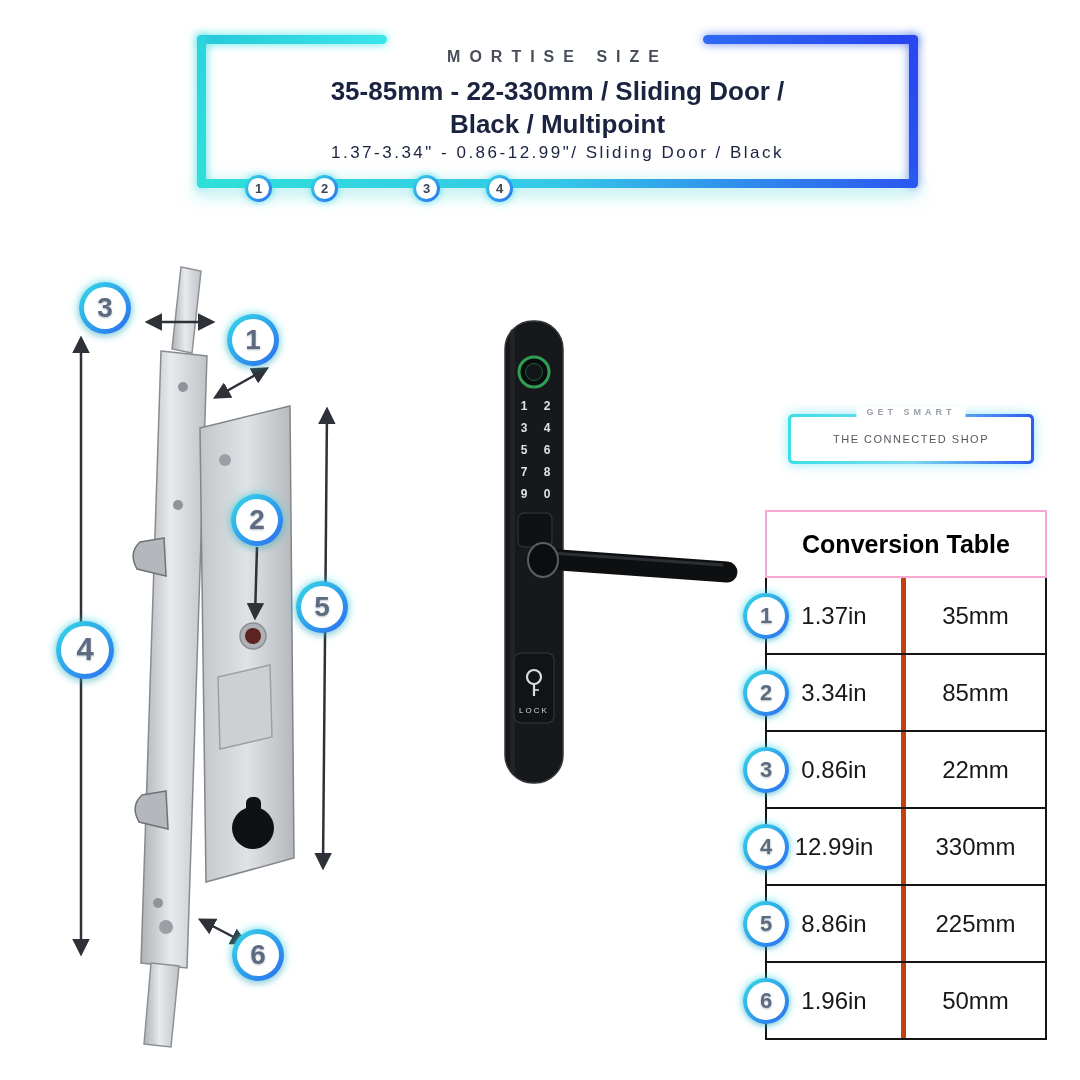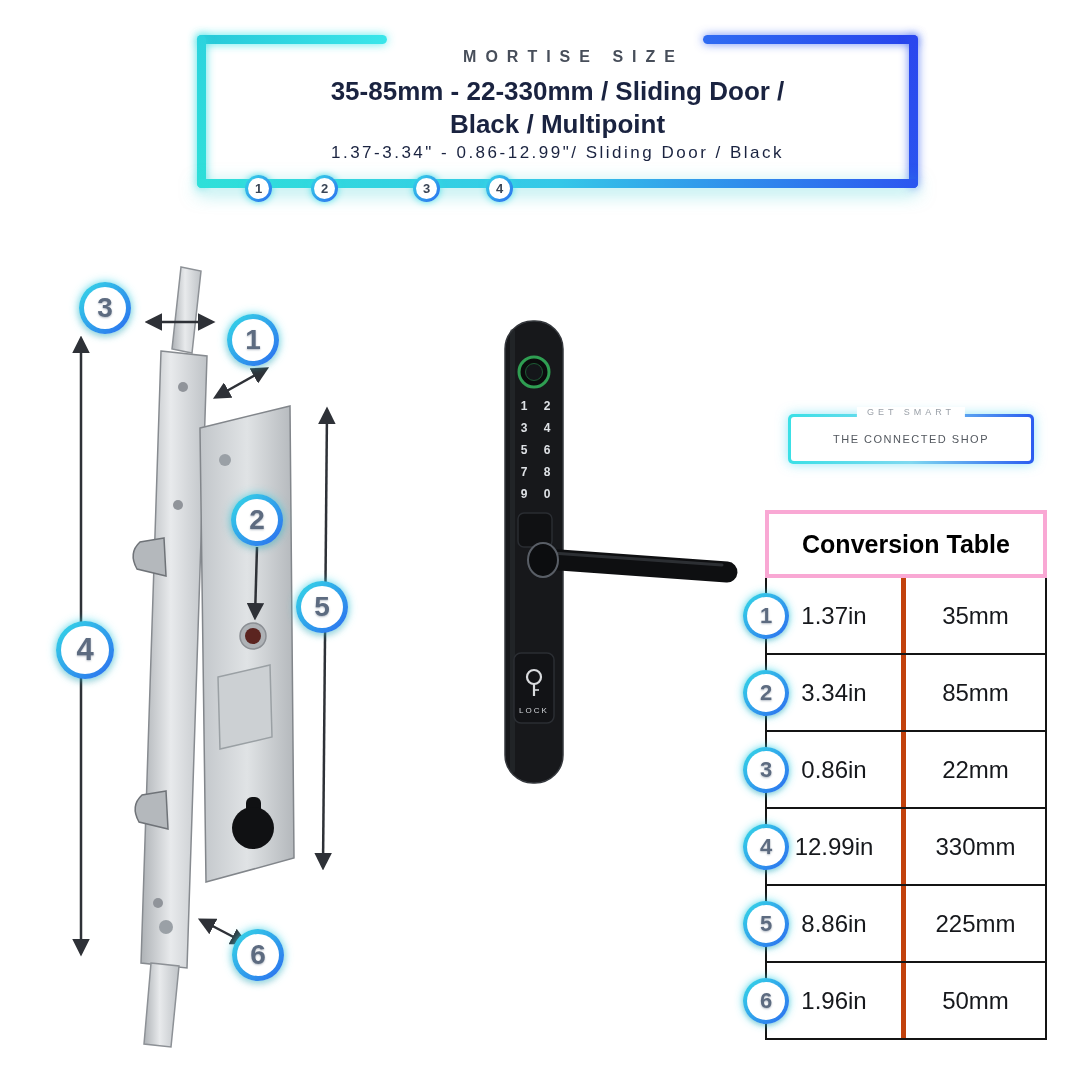--- a/index.html
+++ b/index.html
@@ -25,21 +25,21 @@
                background:linear-gradient(180deg,#2cd3de,#2fe0d9);
                box-shadow:0 0 10px rgba(50,220,225,.85); }
   .bar.right { right:0; top:0; width:9px; height:153px;
                background:linear-gradient(180deg,#2946ee,#2b55f0);
                box-shadow:0 0 10px rgba(43,85,240,.7); }
   .bar.bottom{ left:0; bottom:0; width:721px; height:9px;
                background:linear-gradient(90deg,#2fe0d9,#35c8e8,#2b55f0);
                box-shadow:0 5px 18px rgba(47,205,210,.55); }
 
   .eyebrow  { position:absolute; top:13px; width:100%; text-align:center;
-              font-size:16px; letter-spacing:9px; color:#474e5a; font-weight:600;margin-left:16px; }
+              font-size:16px; letter-spacing:9px; color:#474e5a; font-weight:600; }
   .title    { position:absolute; top:40px; width:100%; text-align:center;
               font-size:26px; font-weight:bold; color:#1a2340; line-height:33px; }
   .subtitle { position:absolute; top:108px; width:100%; text-align:center;
               font-size:17px; letter-spacing:2.5px; color:#1a2340; }
 
   .marker { position:absolute; width:27px; height:27px; border-radius:50%;
             border:3px solid transparent;
             background-image:linear-gradient(#fff,#fff),linear-gradient(135deg,#35dbe6,#2b6bf0);
             background-origin:border-box; background-clip:content-box,border-box;
             box-shadow:0 0 7px rgba(53,219,230,.9);
@@ -77,25 +77,25 @@
   
   .logo-box { position:absolute; left:788px; top:414px; width:246px; height:50px; }
   .logo-border { position:absolute; inset:0; border-radius:5px; padding:3px;
                  background:linear-gradient(90deg,#3ae0e6,#7fd8f0,#2b5cf0);
                  box-shadow:0 0 12px rgba(60,210,240,.55); }
   .logo-inner { width:100%; height:100%; background:#fff; border-radius:3px;
                 display:flex; align-items:center; justify-content:center; }
   .logo-name { font-size:11px; letter-spacing:1.5px; color:#53585f; }
   .logo-tagline { position:absolute; top:-7px; left:50%; transform:translateX(-50%);
                   background:#fff; padding:0 10px; font-size:9px; letter-spacing:4px;
-                  color:#9aa0a8; white-space:nowrap; }
+                  color:#9aa0a8; white-space:nowrap;font-weight:bold; }
 
   
   .conv-table { position:absolute; left:765px; top:510px; width:282px; background:#fff; }
-  .t-header { border:4px solid #f9a8d4; height:68px; display:flex; align-items:center;
+  .t-header { border:2px solid #f9a8d4; height:68px; display:flex; align-items:center;
               justify-content:center; font-size:25px; font-weight:bold; color:#000; }
   .t-row { position:relative; display:grid; grid-template-columns:1fr 1fr; height:77px;
            border-left:2px solid #141414; border-right:2px solid #141414;
            border-bottom:2px solid #141414; }
   .t-row .cell { display:flex; align-items:center; justify-content:center;
                  font-size:24px; color:#16181c; }
   .t-row .cell.inches { border-right:5px solid #c2410c; }
   .t-circle { position:absolute; left:-24px; top:50%; transform:translateY(-50%);
               width:46px; height:46px; border-radius:50%;
               border:4px solid transparent;

